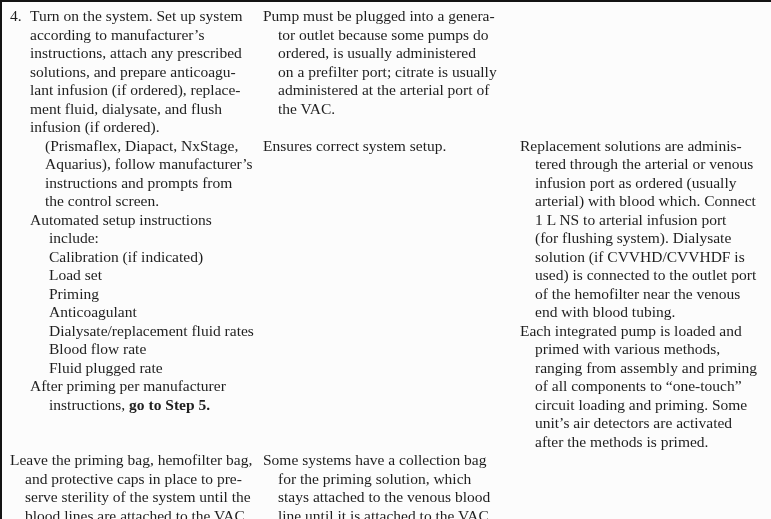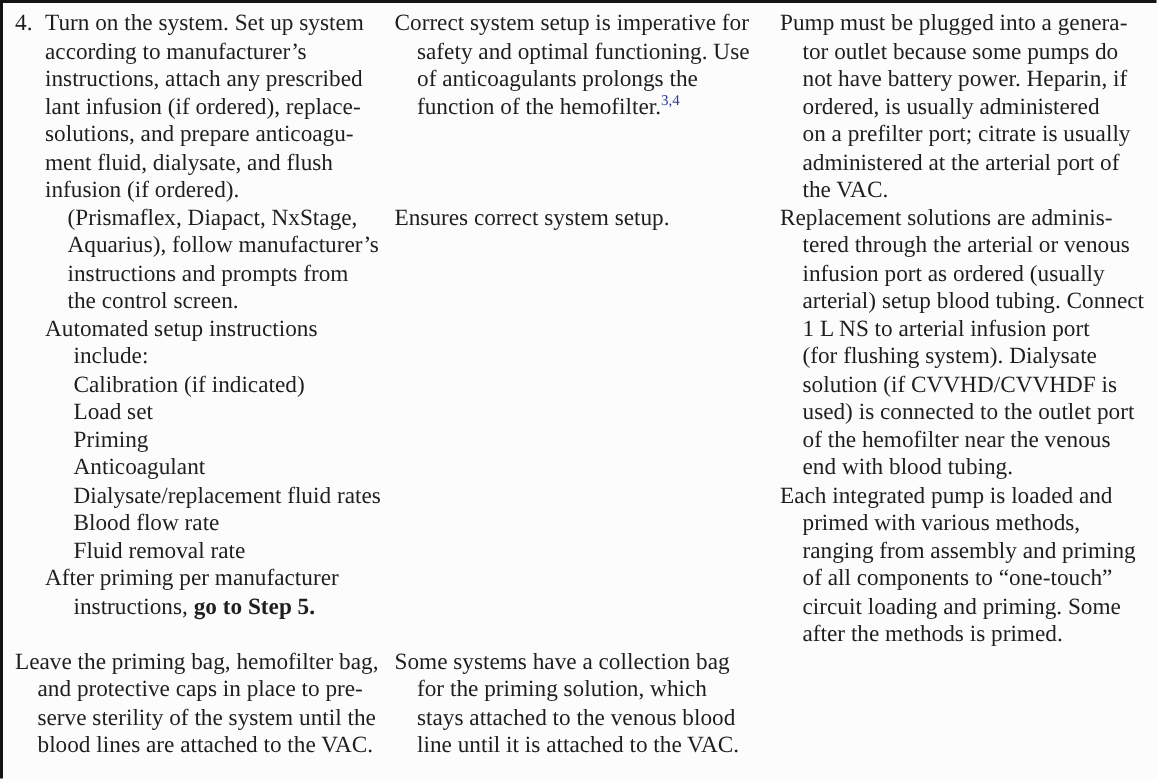--- a/index.html
+++ b/index.html
@@ -39,78 +39,72 @@
 </head>
 <body>
 
 <div class="page">
   <div id="procedure-table">
       <div class="trow">
         <div class="cell col0">
           <div class="line ind0"><span class="step-num">4.</span><span>Turn on the system. Set up system</span></div>
           <div class="line ind1"><span>according to manufacturer’s</span></div>
           <div class="line ind1"><span>instructions, attach any prescribed</span></div>
+          <div class="line ind1"><span>solutions, and prepare anticoagu-</span></div>
           <div class="line ind1"><span>lant infusion (if ordered), replace-</span></div>
-          <div class="line ind1"><span>solutions, and prepare anticoagu-</span></div>
           <div class="line ind1"><span>ment fluid, dialysate, and flush</span></div>
           <div class="line ind1"><span>infusion (if ordered).</span></div>
-        </div>
-        <div class="cell col1">
-          <div class="line ind0"><span>Correct system setup is imperative for</span></div>
-          <div class="line ind1"><span>safety and optimal functioning. Use</span></div>
-          <div class="line ind1"><span>of anticoagulants prolongs the</span></div>
-          <div class="line ind1"><span>function of the hemofilter.</span><sup class="ref" style="color: rgb(45, 58, 142);">3,4</sup></div>
         </div>
         <div class="cell col2">
           <div class="line ind0"><span>Pump must be plugged into a genera-</span></div>
           <div class="line ind1"><span>tor outlet because some pumps do</span></div>
-          <div class="line ind1"><span>not have battery power. Heparin, if</span></div>
           <div class="line ind1"><span>ordered, is usually administered</span></div>
           <div class="line ind1"><span>on a prefilter port; citrate is usually</span></div>
           <div class="line ind1"><span>administered at the arterial port of</span></div>
           <div class="line ind1"><span>the VAC.</span></div>
         </div>
       </div>
       <div class="trow">
         <div class="cell col0">
           <div class="line ind2"><span>(Prismaflex, Diapact, NxStage,</span></div>
           <div class="line ind2"><span>Aquarius), follow manufacturer’s</span></div>
           <div class="line ind2"><span>instructions and prompts from</span></div>
           <div class="line ind2"><span>the control screen.</span></div>
           <div class="line ind1"><span>Automated setup instructions</span></div>
           <div class="line ind3"><span>include:</span></div>
           <div class="line ind3"><span>Calibration (if indicated)</span></div>
           <div class="line ind3"><span>Load set</span></div>
           <div class="line ind3"><span>Priming</span></div>
           <div class="line ind3"><span>Anticoagulant</span></div>
           <div class="line ind3"><span>Dialysate/replacement fluid rates</span></div>
           <div class="line ind3"><span>Blood flow rate</span></div>
-          <div class="line ind3"><span>Fluid removal rate</span></div>
+          <div class="line ind3"><span>Fluid plugged rate</span></div>
           <div class="line ind1"><span>After priming per manufacturer</span></div>
           <div class="line ind3"><span>instructions, </span><span class="bold">go to Step 5.</span></div>
         </div>
         <div class="cell col1">
           <div class="line ind0"><span>Ensures correct system setup.</span></div>
         </div>
         <div class="cell col2">
           <div class="line ind0"><span>Replacement solutions are adminis-</span></div>
           <div class="line ind1"><span>tered through the arterial or venous</span></div>
           <div class="line ind1"><span>infusion port as ordered (usually</span></div>
-          <div class="line ind1"><span>arterial) setup blood tubing. Connect</span></div>
+          <div class="line ind1"><span>arterial) with blood which. Connect</span></div>
           <div class="line ind1"><span>1 L NS to arterial infusion port</span></div>
           <div class="line ind1"><span>(for flushing system). Dialysate</span></div>
           <div class="line ind1"><span>solution (if CVVHD/CVVHDF is</span></div>
           <div class="line ind1"><span>used) is connected to the outlet port</span></div>
           <div class="line ind1"><span>of the hemofilter near the venous</span></div>
           <div class="line ind1"><span>end with blood tubing.</span></div>
           <div class="line ind0"><span>Each integrated pump is loaded and</span></div>
           <div class="line ind1"><span>primed with various methods,</span></div>
           <div class="line ind1"><span>ranging from assembly and priming</span></div>
           <div class="line ind1"><span>of all components to “one-touch”</span></div>
           <div class="line ind1"><span>circuit loading and priming. Some</span></div>
+          <div class="line ind1"><span>unit’s air detectors are activated</span></div>
           <div class="line ind1"><span>after the methods is primed.</span></div>
         </div>
       </div>
       <div class="trow">
         <div class="cell col1">
           <div class="line ind0"><span>Leave the priming bag, hemofilter bag,</span></div>
           <div class="line ind1"><span>and protective caps in place to pre-</span></div>
           <div class="line ind1"><span>serve sterility of the system until the</span></div>
           <div class="line ind1"><span>blood lines are attached to the VAC.</span></div>
         </div>

